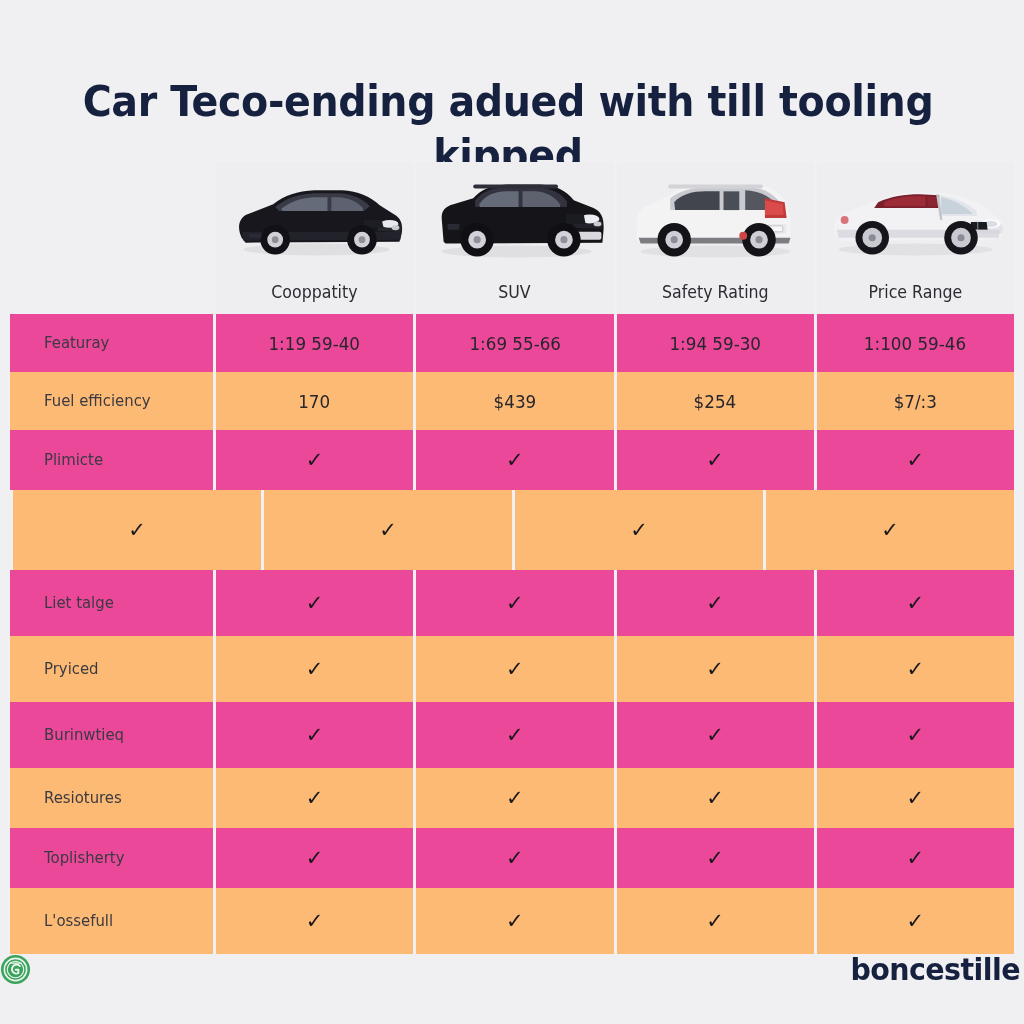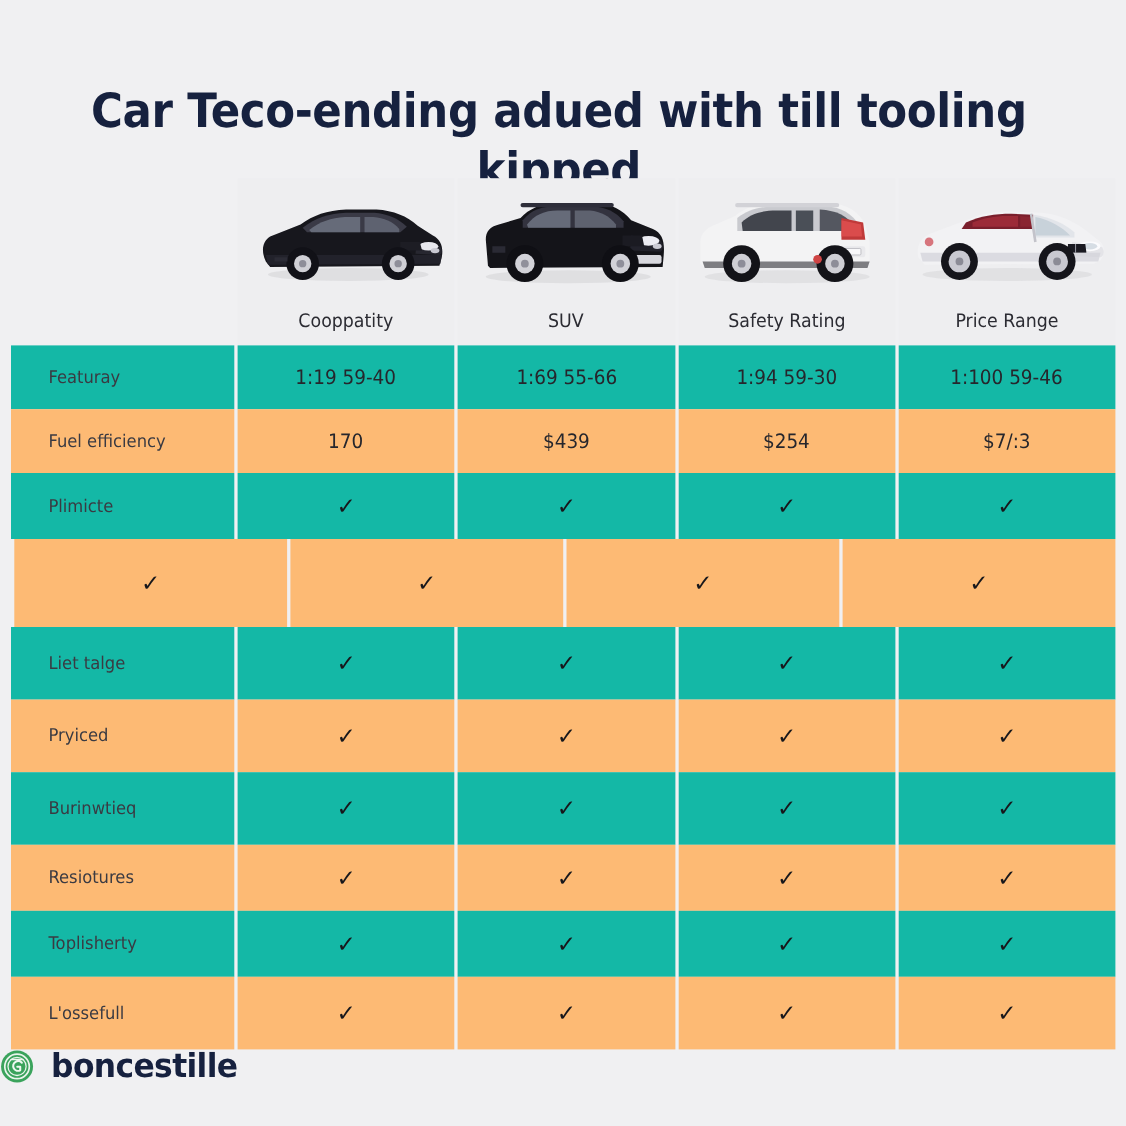--- a/index.html
+++ b/index.html
@@ -60,21 +60,21 @@
     padding-left: 34px;
     text-align: left;
   }
   .c-val {
     flex: 1 1 0;
     margin-left: 3px;
     justify-content: center;
   }
 
   
-  .stripe-a .cell { background: #14b8a6; }
+  .stripe-a .cell { background: #ec4899; }
   .stripe-b .cell { background: #fdba74; }
 
   
   .row-images { height: 108px; }
   .row-images .cell { background: #eeeef0; padding: 0; }
   .row-images .c-label { background: #f0f0f2; }
 
   .car-fig {
     width: 100%;
     height: 100%;
@@ -121,21 +121,21 @@
   .h-66 { height: 66px; }
 
   
   .footer {
     position: absolute;
     left: 0;
     right: 0;
     top: 952px;
     display: flex;
     align-items: center;
-    justify-content: flex-start;
+    justify-content: space-between;
     gap: 11px;
   }
   .logo-mark {
     width: 31px;
     height: 31px;
     flex: 0 0 31px;
   }
   .brand {
     font-family: "DejaVu Sans", sans-serif;
     font-size: 30px;

